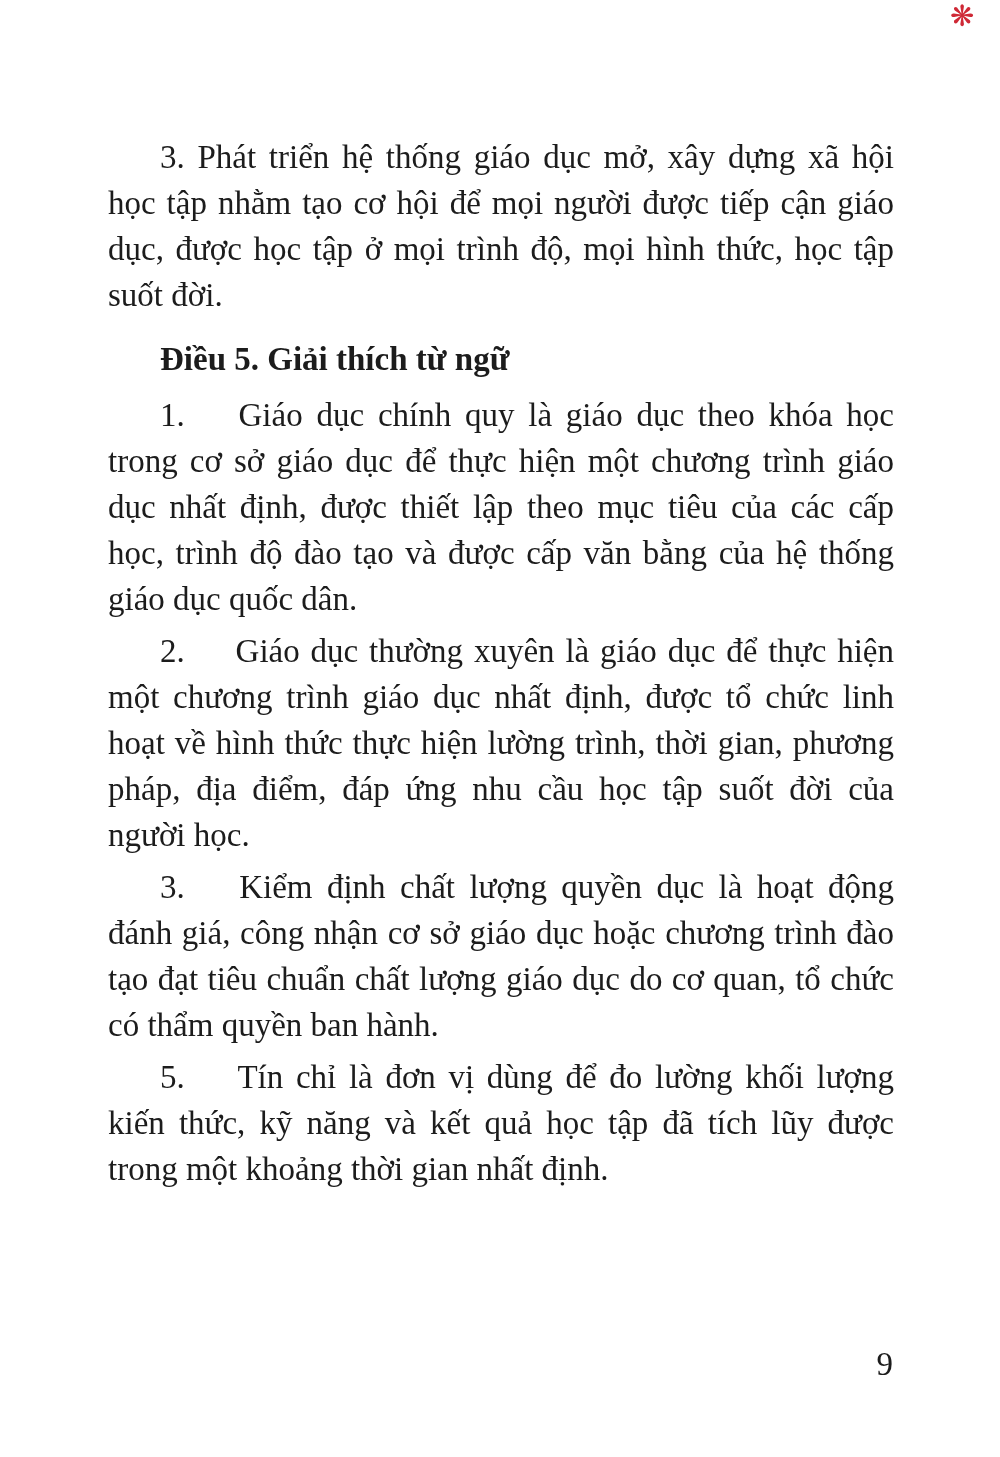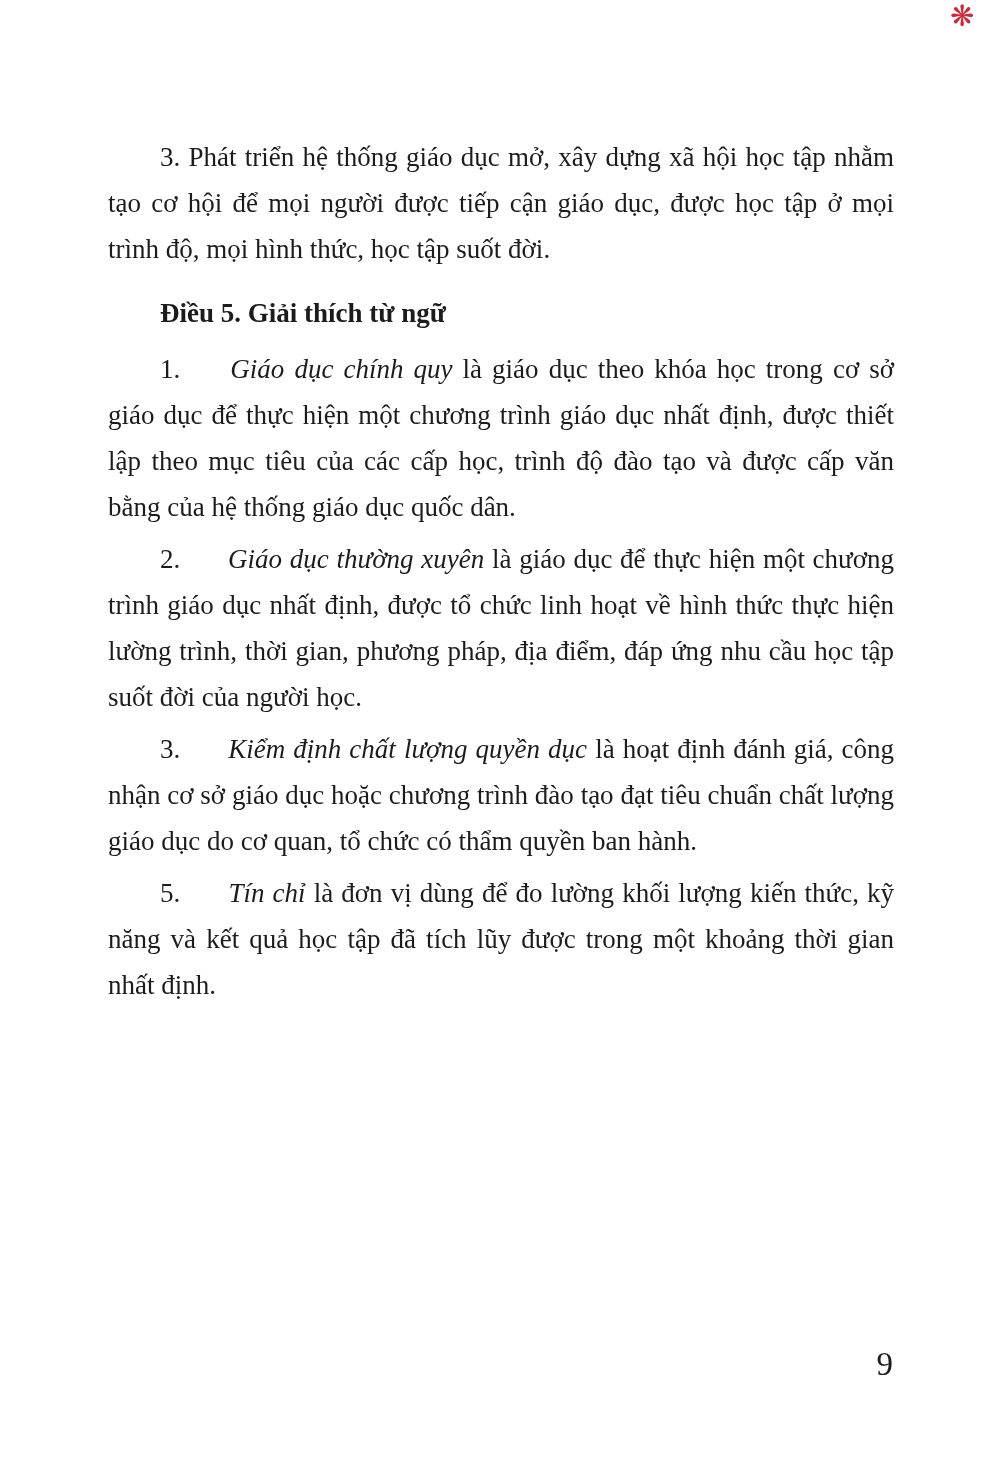--- a/index.html
+++ b/index.html
@@ -23,39 +23,38 @@
     font-size: 29px;
     line-height: 1;
     color: #cf2936;
     font-family: "DejaVu Sans", sans-serif;
   }
   .content {
     position: absolute;
     left: 108px;
     top: 134px;
     width: 786px;
-    font-size: 27px;
+    font-size: 33px;
     line-height: 46px;
     text-align: justify;
   }
   .content p {
     margin: 0;
     text-indent: 52px;
   }
   .heading {
     font-weight: bold;
     margin-top: 18px !important;
     margin-bottom: 10px !important;
     font-family: Liberation Serif, serif;
   }
   .definition {
     margin-top: 6px !important;
   }
   .term {
-    font-style: italic;
     margin-left: 40px;
   }
   .page-number {
     position: absolute;
     top: 1341px;
     right: 107px;
     font-size: 33px;
     line-height: 46px;
     color: #1c1c1c;
   }
@@ -82,21 +81,21 @@
 
     <p class="definition">
       <span>2.</span>
       <span class="term">Giáo dục thường xuyên</span>
       <span>là giáo dục để thực hiện một chương trình giáo dục nhất định, được tổ chức linh hoạt về hình thức thực hiện lường trình, thời gian, phương pháp, địa điểm, đáp ứng nhu cầu học tập suốt đời của người học.</span>
     </p>
 
     <p class="definition">
       <span>3.</span>
       <span class="term">Kiểm định chất lượng quyền dục</span>
-      <span>là hoạt định đánh giá, công nhận cơ sở giáo dục hoặc chương trình đào tạo đạt tiêu chuẩn chất lượng giáo dục do cơ quan, tổ chức có thẩm quyền ban hành.</span>
+      <span>là hoạt động đánh giá, công nhận cơ sở giáo dục hoặc chương trình đào tạo đạt tiêu chuẩn chất lượng giáo dục do cơ quan, tổ chức có thẩm quyền ban hành.</span>
     </p>
 
 
     <p class="definition">
       <span>5.</span>
       <span class="term">Tín chỉ</span>
       <span>là đơn vị dùng để đo lường khối lượng kiến thức, kỹ năng và kết quả học tập đã tích lũy được trong một khoảng thời gian nhất định.</span>
     </p>
 
   </div>

